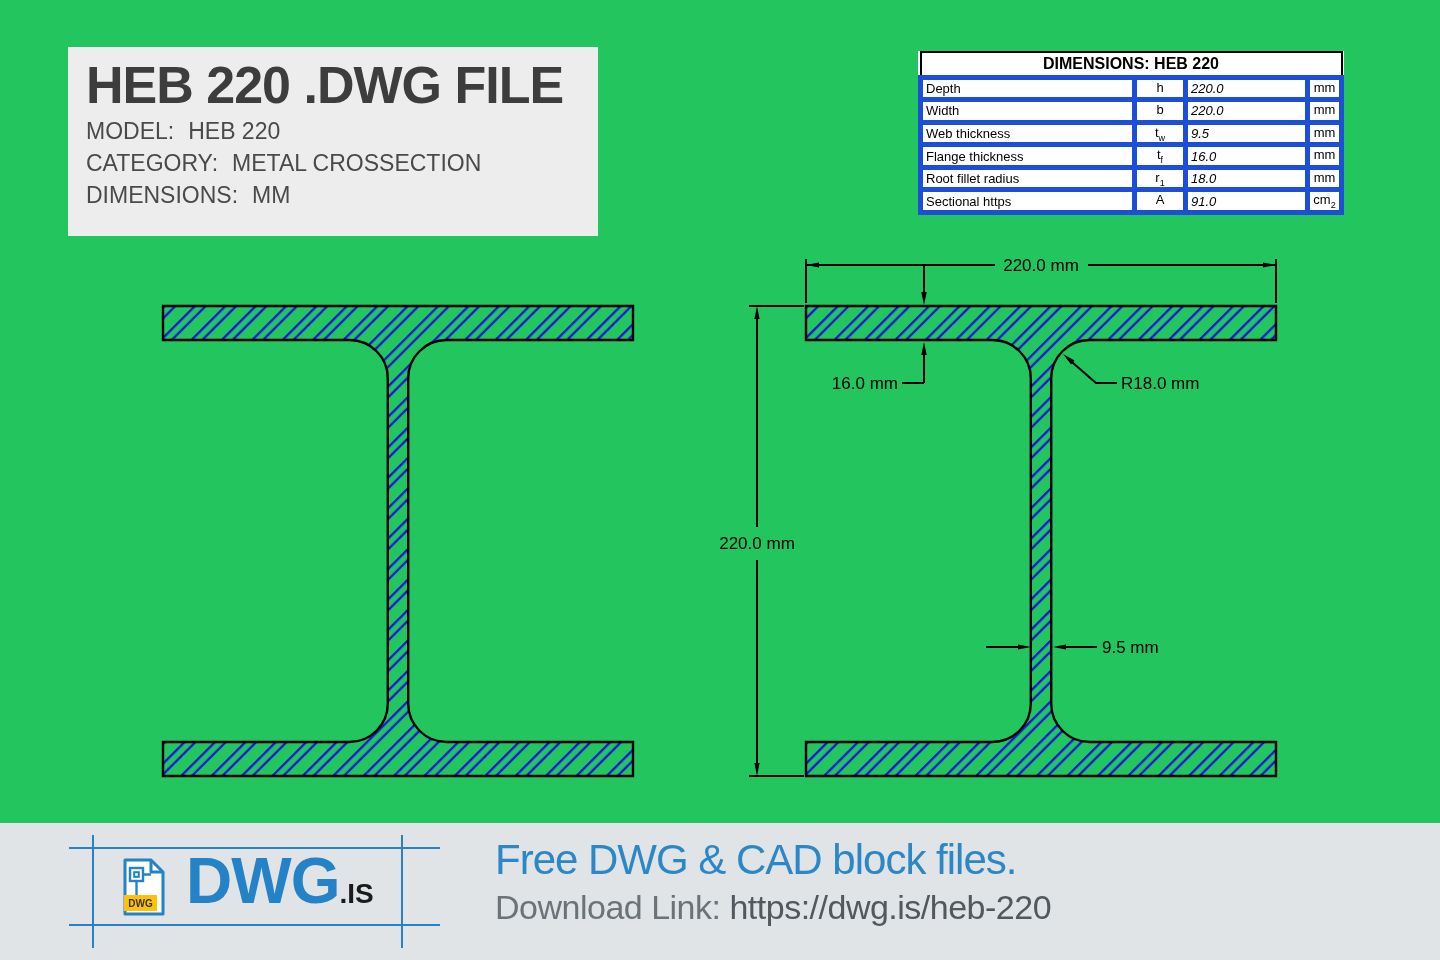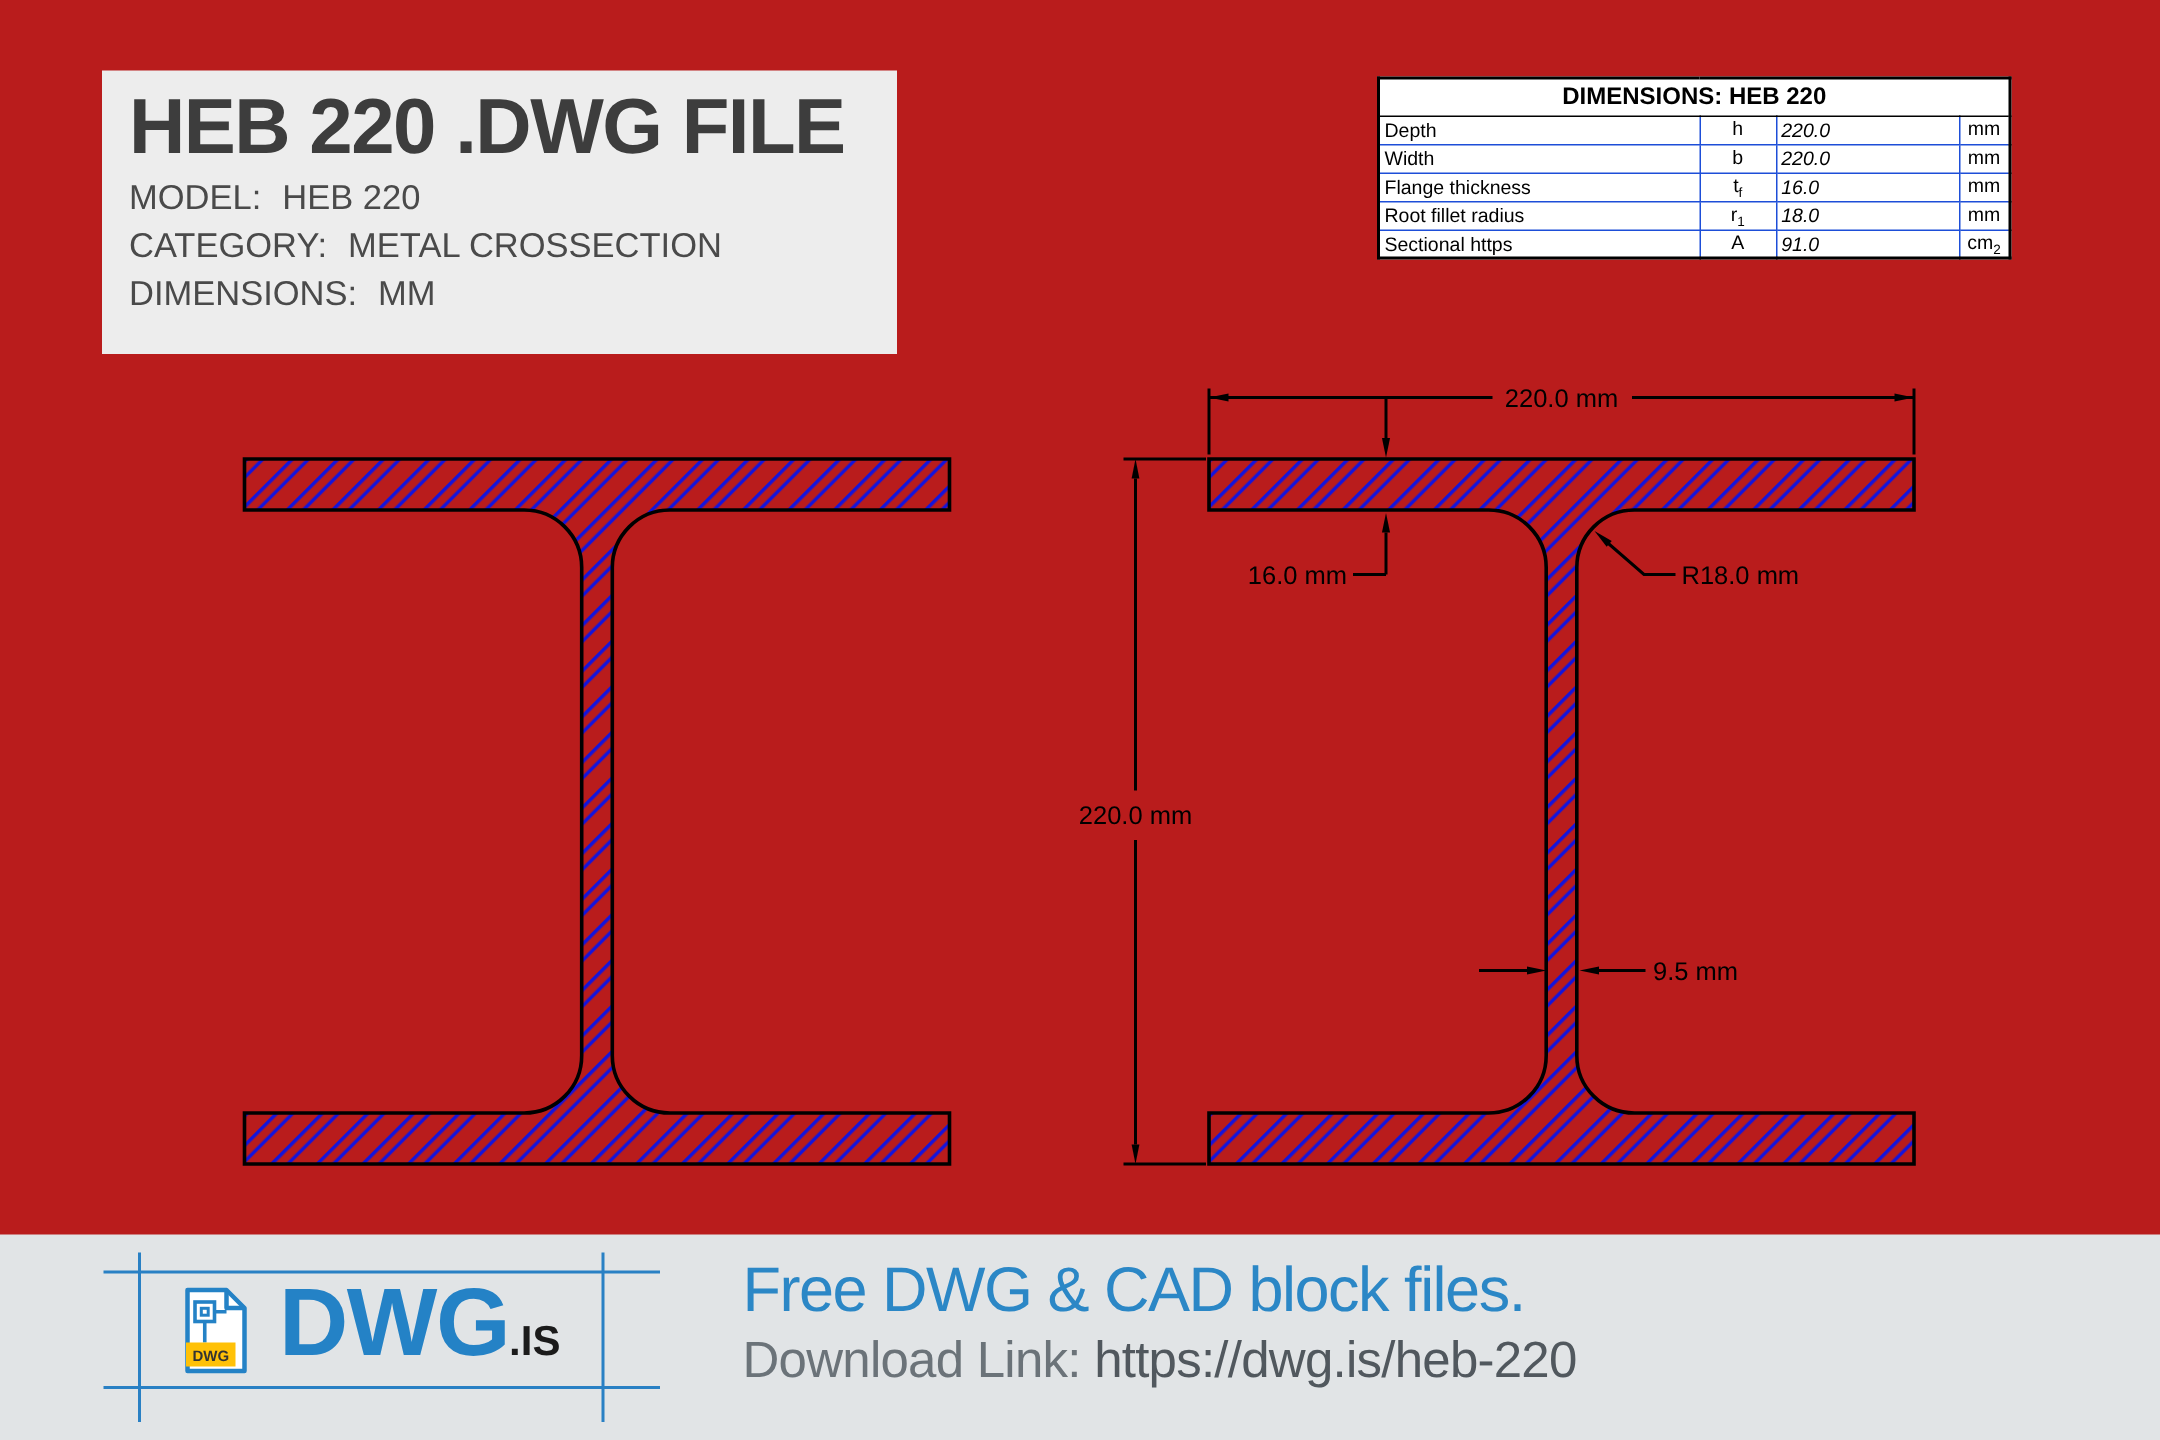--- a/index.html
+++ b/index.html
@@ -1,31 +1,31 @@
 <!DOCTYPE html>
 <html><head>
 <meta charset="utf-8">
 <style>
   * { margin:0; padding:0; box-sizing:border-box; }
   html,body { background:#ffffff; }
   body { font-family:"Liberation Sans","DejaVu Sans",sans-serif; }
-  .canvas { position:relative; width:1440px; height:960px; background:#b91c1c; overflow:hidden; }
+  .canvas { position:relative; width:1440px; height:960px; background:#22c55e; overflow:hidden; }
 
   
   .header-box { position:absolute; left:68px; top:47px; width:530px; height:189px; background:#ededed; }
   .page-title { position:absolute; left:18px; top:8px; font-size:52px; font-weight:bold; color:#3d3d3d; letter-spacing:-1px; white-space:nowrap; }
   .meta-list { position:absolute; left:18px; top:68px; }
   .meta-line { font-size:23px; color:#4a4a4a; line-height:32px; white-space:nowrap; }
   .meta-label { font-weight:bold; font-weight:normal; }
   .meta-value { margin-left:14px; }
 
   
   .dims-table { position:absolute; left:918px; top:51px; border-collapse:collapse; table-layout:fixed; background:#ffffff; border:2px solid #000; }
   .dims-table th { border:1px solid #000; font-size:16px; font-weight:bold; height:25px; text-align:center; color:#000; }
-  .dims-table td { border:1px solid #1d4ed8; font-size:13px; color:#000; height:19px; padding:0 3px; white-space:nowrap; overflow:hidden; }
+  .dims-table td { border:5px solid #1d4ed8; font-size:13px; color:#000; height:19px; padding:0 3px; white-space:nowrap; overflow:hidden; }
   .col-prop { width:214px; }
   .col-sym  { width:51px; }
   .col-val  { width:122px; }
   .col-unit { width:34px; }
   .c-prop { text-align:left; }
   .c-sym  { text-align:center; }
   .c-val  { text-align:left;font-style:italic; }
   .c-unit { text-align:center; }
   .dims-table sub { font-size:9px; }
 
@@ -85,20 +85,26 @@
       <td class="c-val">220.0</td>
       <td class="c-unit"><span>mm</span><sub></sub></td>
     </tr>
     <tr>
       <td class="c-prop">Width</td>
       <td class="c-sym"><span>b</span><sub></sub></td>
       <td class="c-val">220.0</td>
       <td class="c-unit"><span>mm</span><sub></sub></td>
     </tr>
     <tr>
+      <td class="c-prop">Web thickness</td>
+      <td class="c-sym"><span>t</span><sub>w</sub></td>
+      <td class="c-val">9.5</td>
+      <td class="c-unit"><span>mm</span><sub></sub></td>
+    </tr>
+    <tr>
       <td class="c-prop">Flange thickness</td>
       <td class="c-sym"><span>t</span><sub>f</sub></td>
       <td class="c-val">16.0</td>
       <td class="c-unit"><span>mm</span><sub></sub></td>
     </tr>
     <tr>
       <td class="c-prop">Root fillet radius</td>
       <td class="c-sym"><span>r</span><sub>1</sub></td>
       <td class="c-val">18.0</td>
       <td class="c-unit"><span>mm</span><sub></sub></td>

